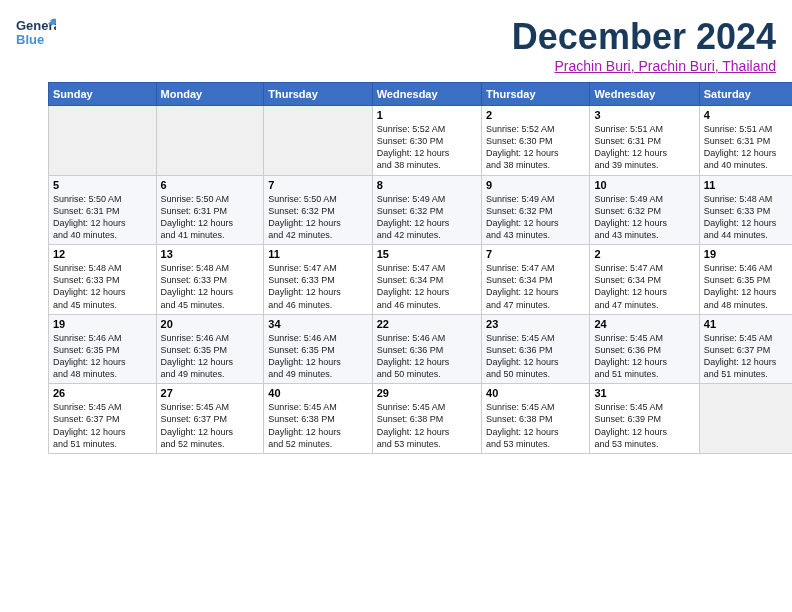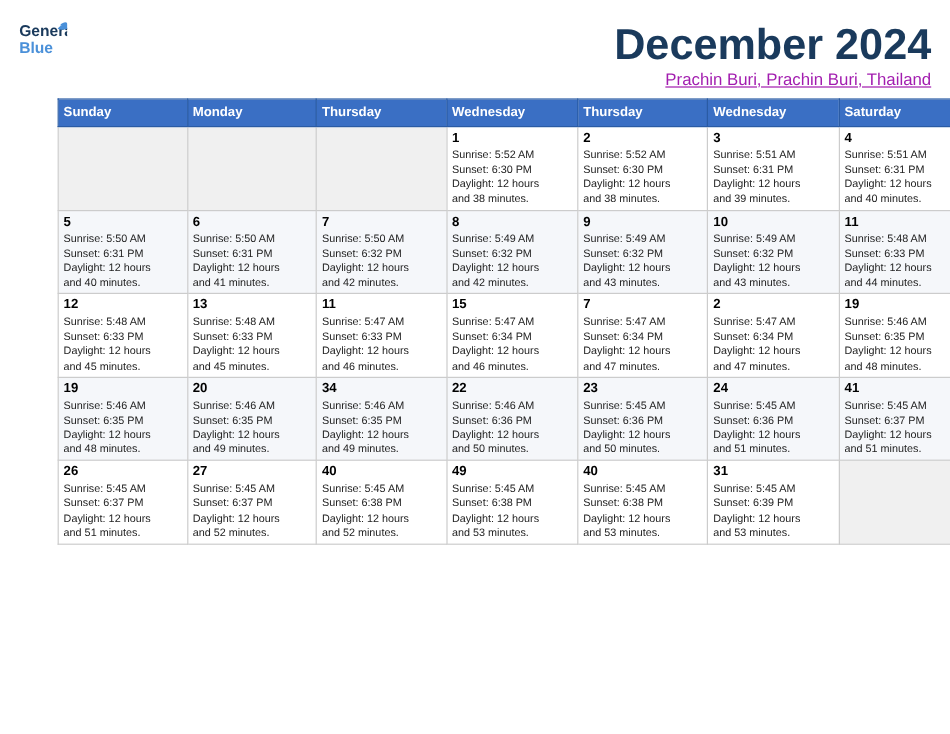--- a/index.html
+++ b/index.html
@@ -311,21 +311,21 @@
 and 52 minutes.</div>
         </td>
         <td>
           <div class="day-num">40</div>
           <div class="day-info" style="white-space: pre-line;">Sunrise: 5:45 AM
 Sunset: 6:38 PM
 Daylight: 12 hours
 and 52 minutes.</div>
         </td>
         <td>
-          <div class="day-num">49</div>
+          <div class="day-num">29</div>
           <div class="day-info" style="white-space: pre-line;">Sunrise: 5:45 AM
 Sunset: 6:38 PM
 Daylight: 12 hours
 and 53 minutes.</div>
         </td>
         <td>
           <div class="day-num">40</div>
           <div class="day-info" style="white-space: pre-line;">Sunrise: 5:45 AM
 Sunset: 6:38 PM
 Daylight: 12 hours

